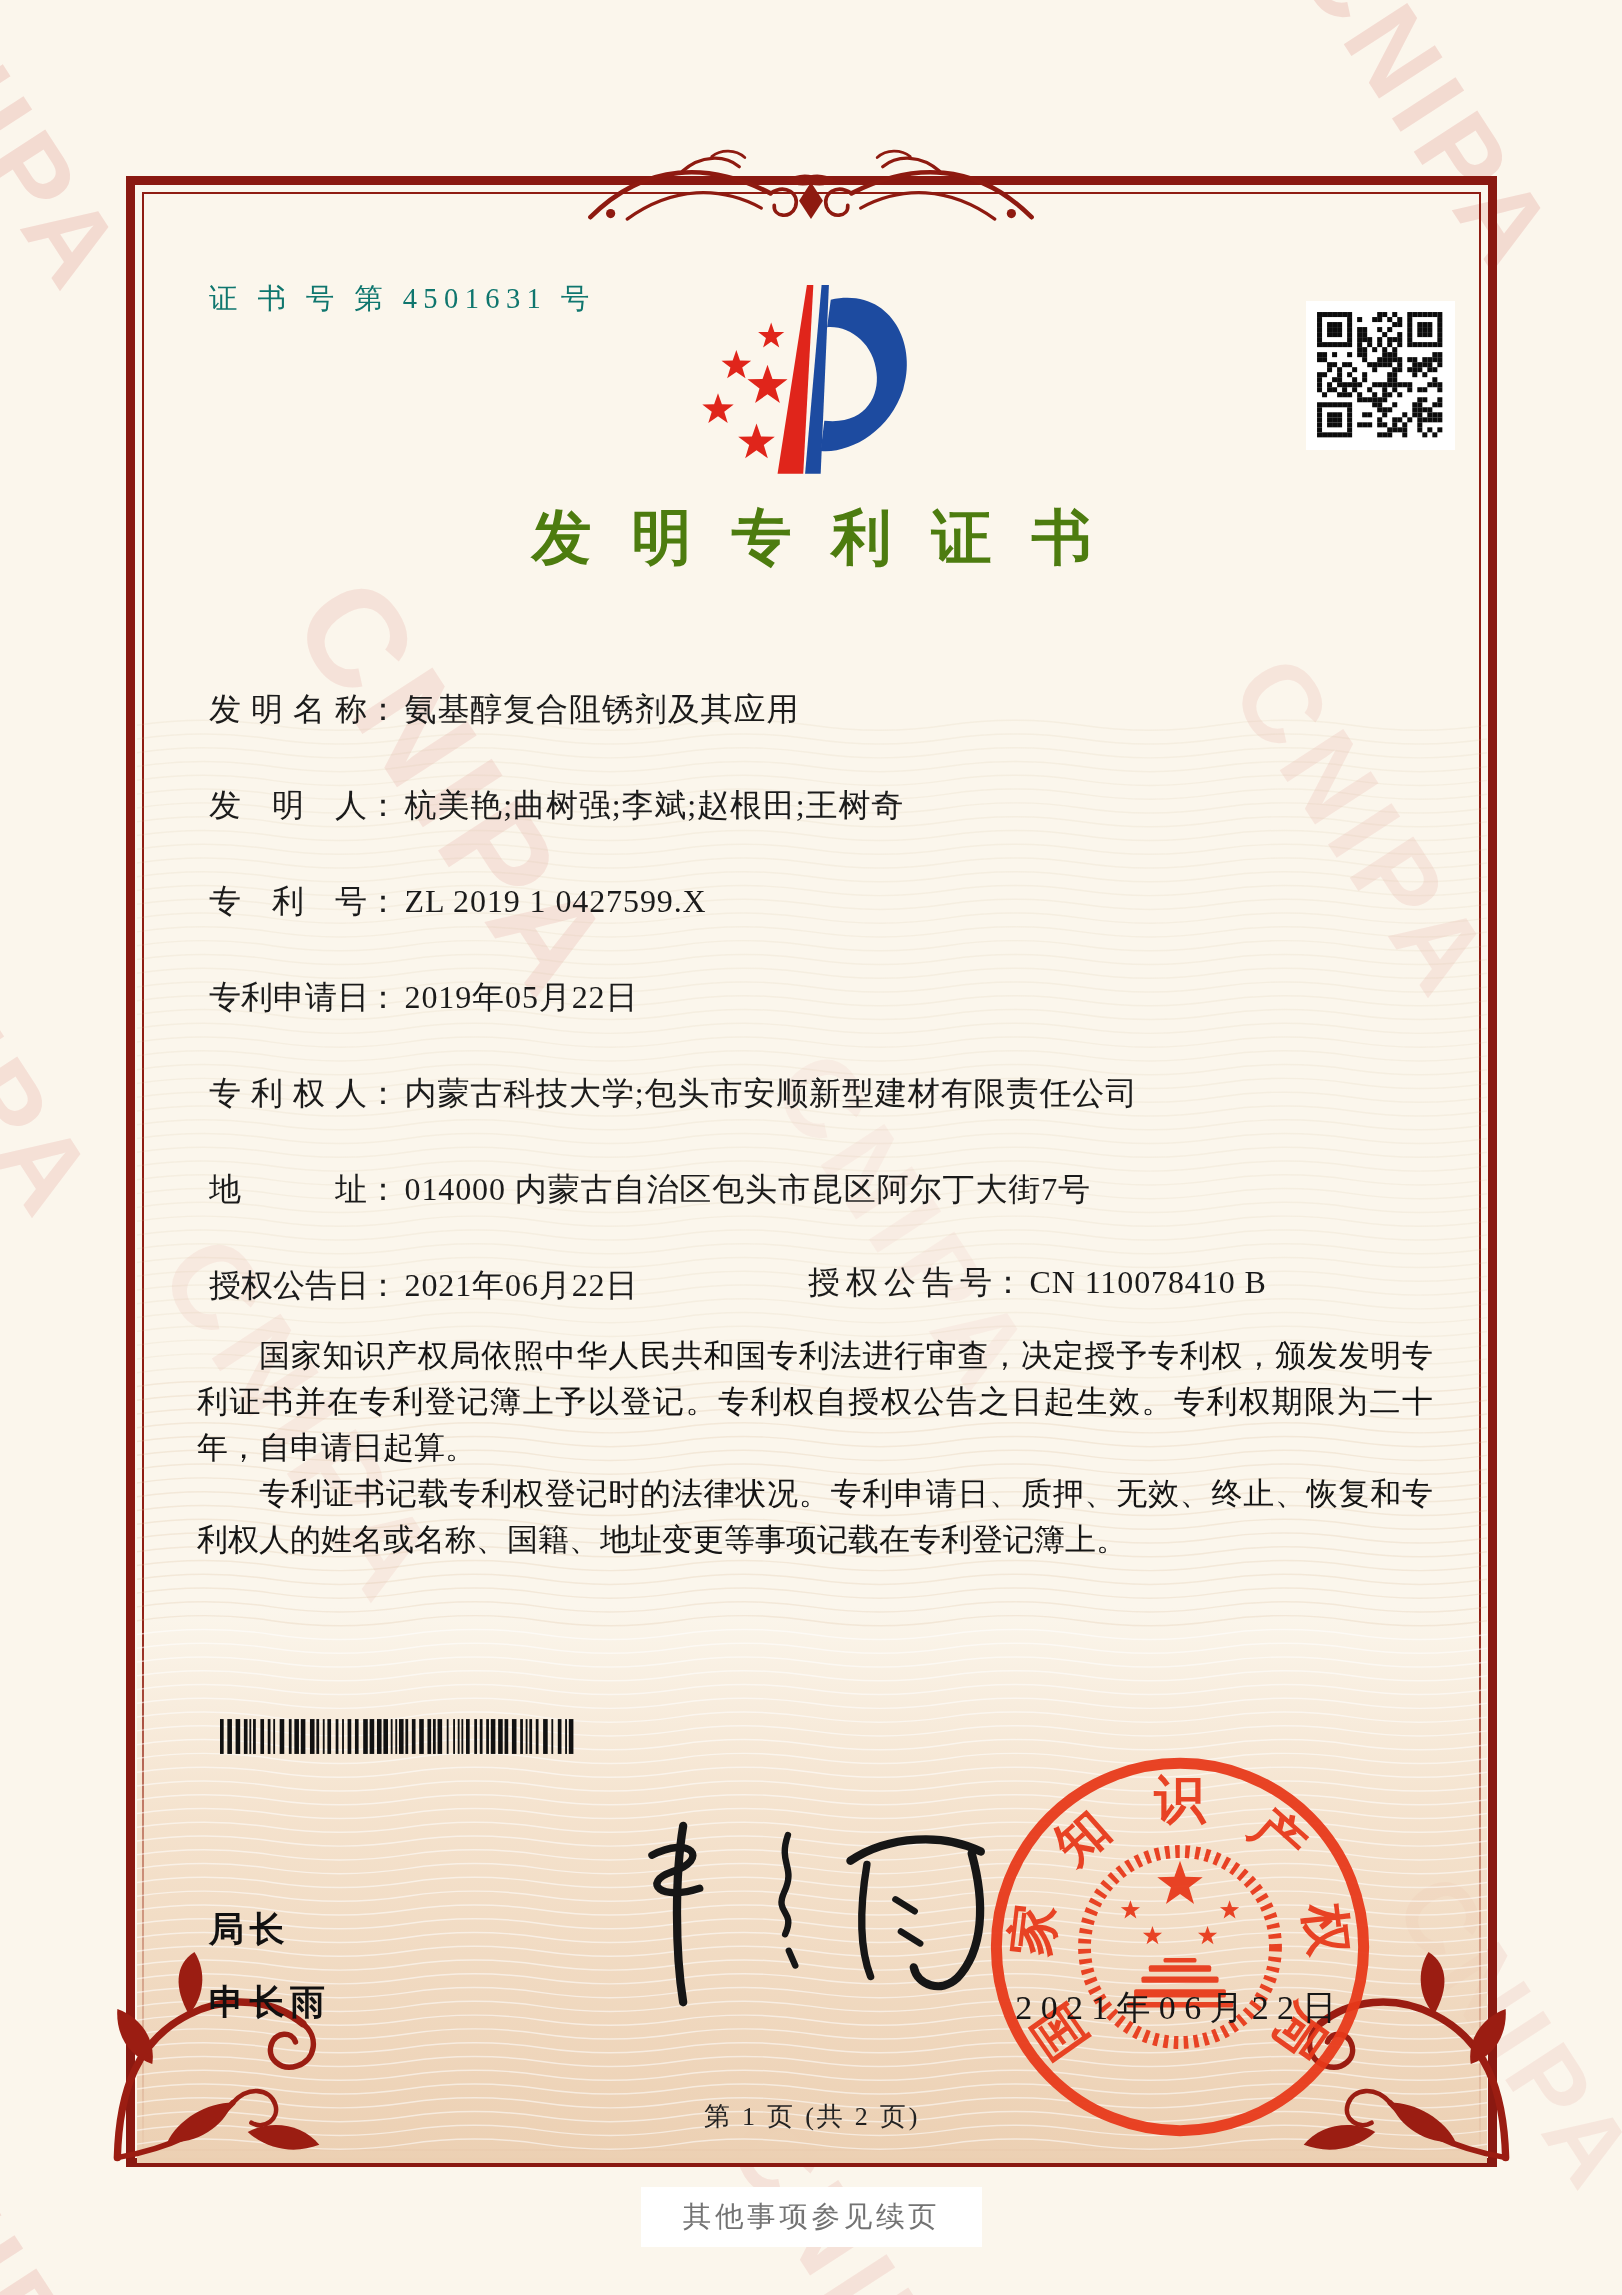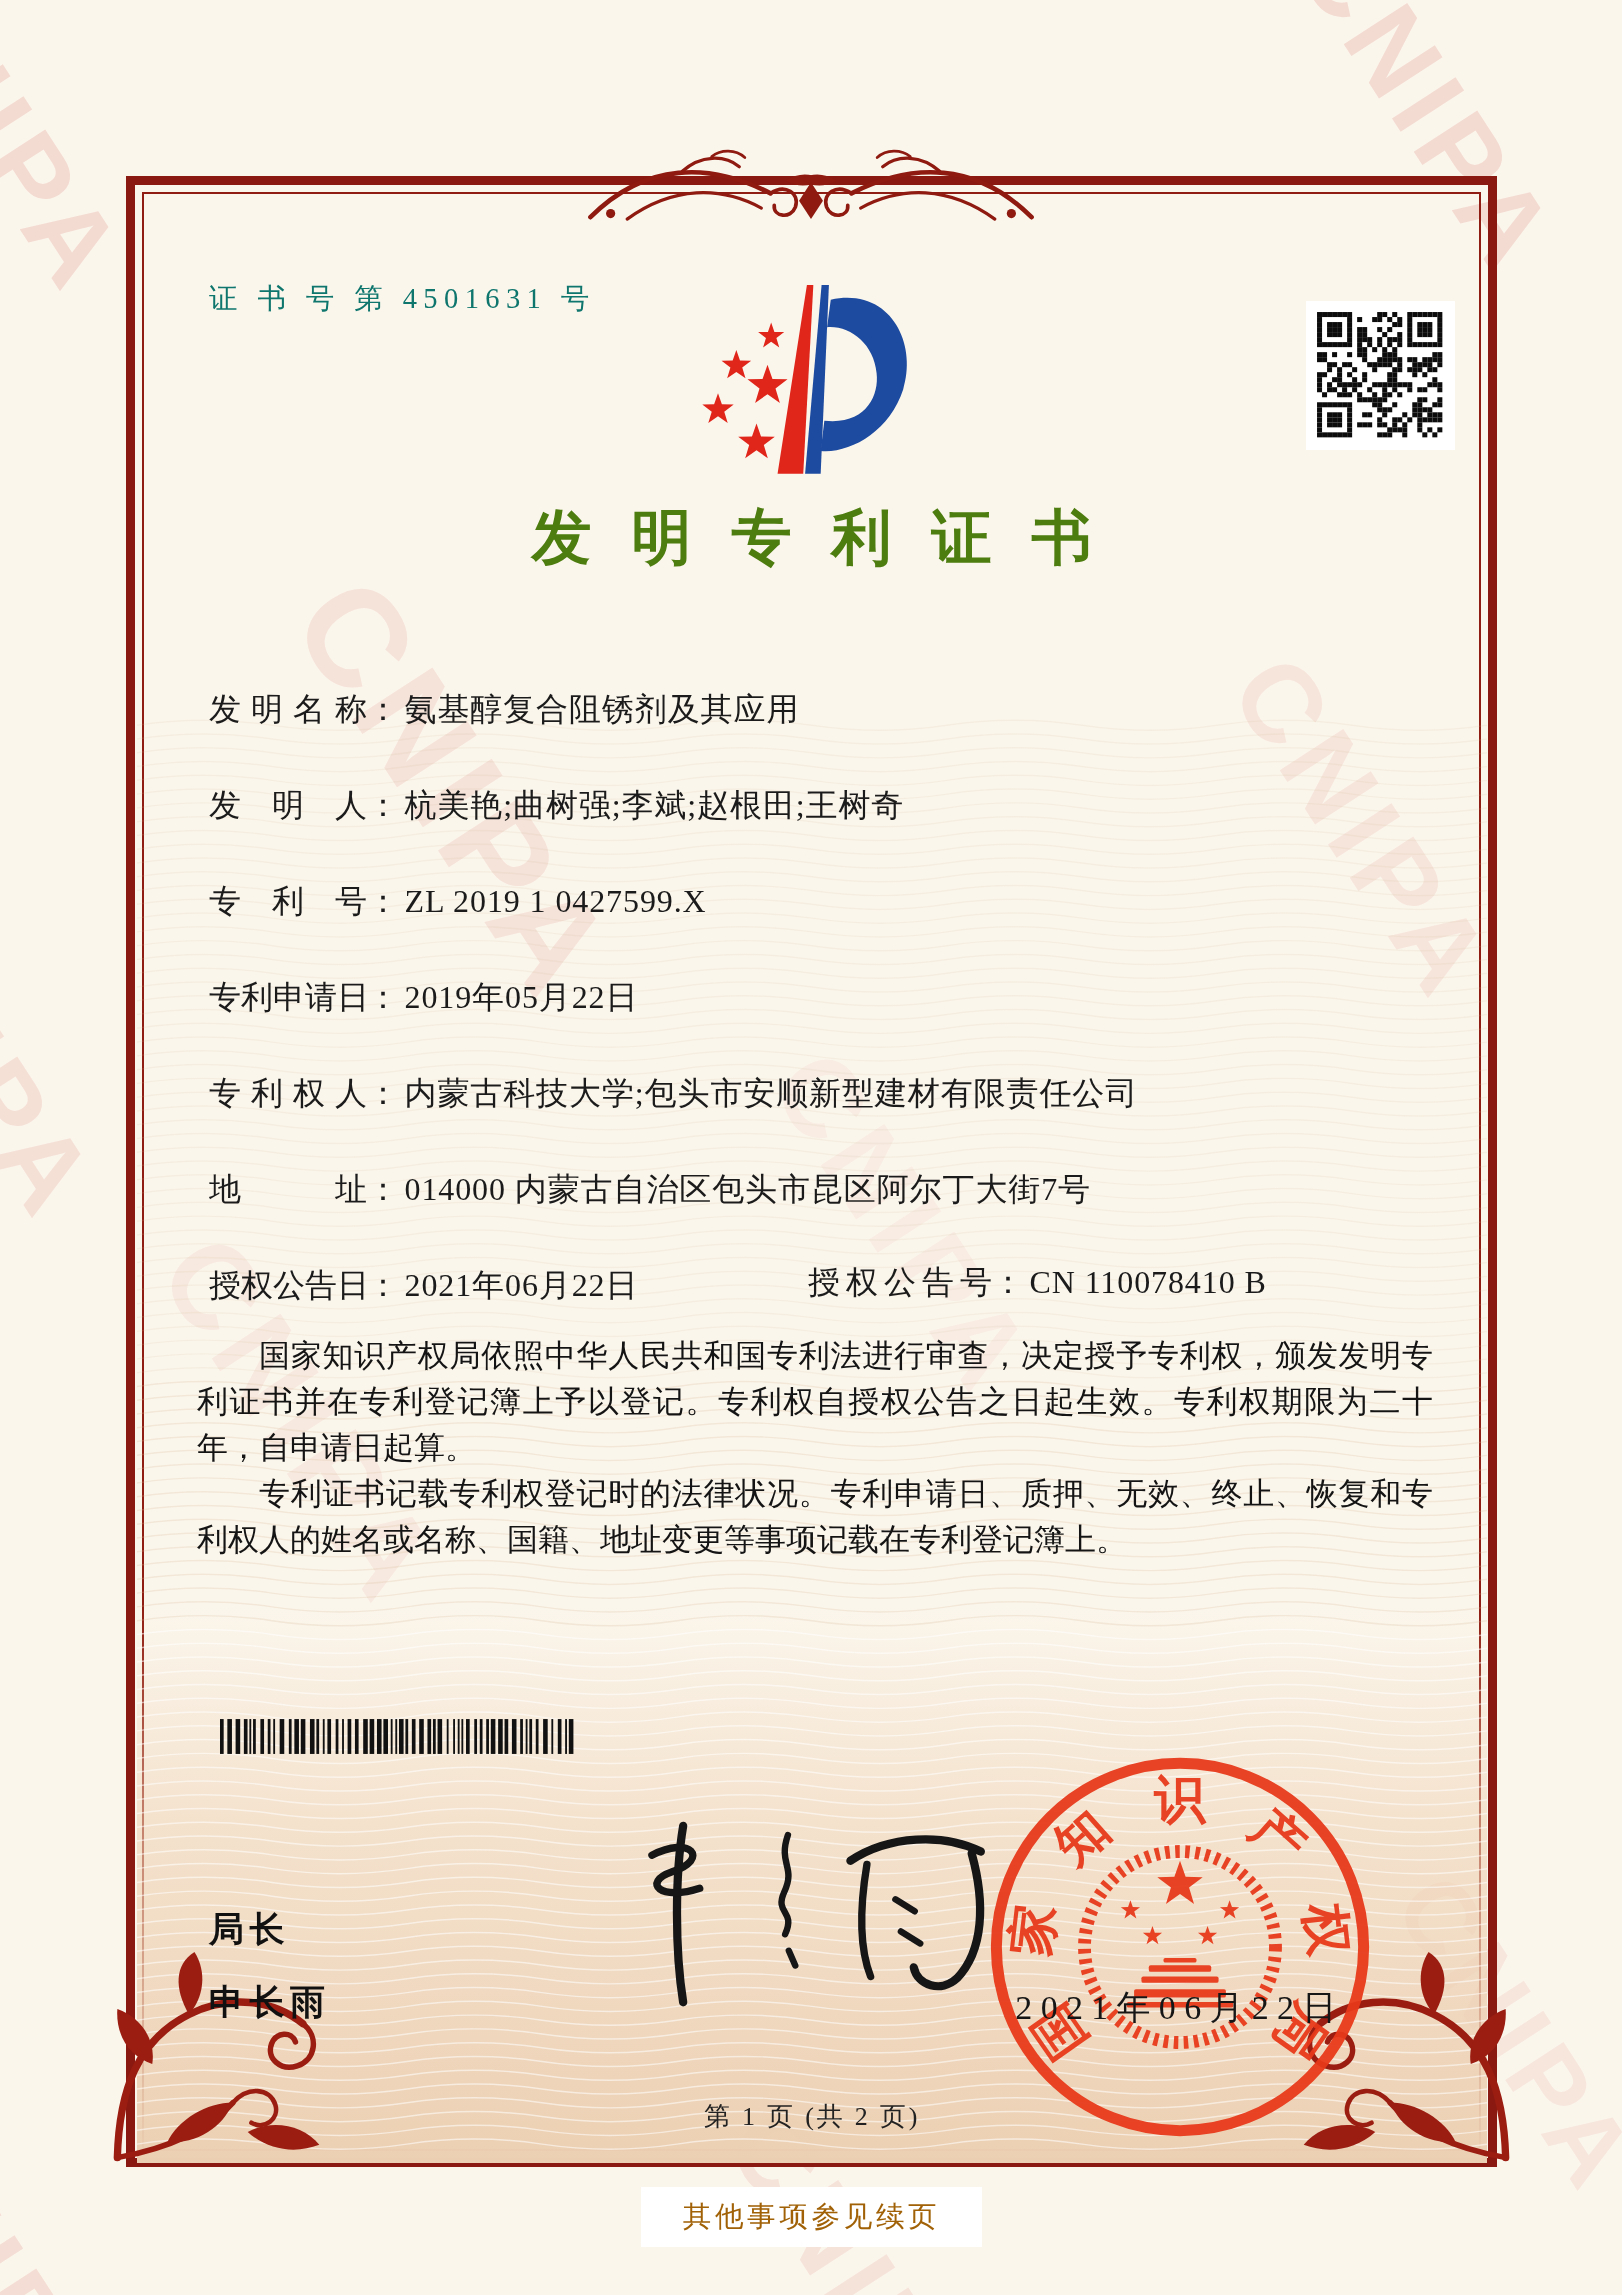--- a/index.html
+++ b/index.html
@@ -66,21 +66,21 @@
 
   .seal{position:absolute;left:978px;top:1745px;width:404px;height:404px;opacity:.94;}
   .seal-date{position:absolute;left:978px;top:1985px;width:404px;text-align:center;
              font-size:34px;letter-spacing:8.3px;color:#161616;z-index:5;}
 
   .page-num{position:absolute;left:137px;top:2099px;width:1350px;text-align:center;
             font-size:26px;letter-spacing:2.8px;color:#222;}
 
   .cont-note{position:absolute;left:0;right:0;top:2187px;text-align:center;}
   .cont-note span{display:inline-block;background:#ffffff;padding:11px 42px;font-size:28.5px;
-                  letter-spacing:3.7px;color:#a16207;}
+                  letter-spacing:3.7px;color:#737373;}
 </style>
 </head>
 <body>
 
 <div class="page">
 
   <svg width="0" height="0" style="position:absolute">
     <defs>
       <path id="star5" d="M0,-1 L0.235,-0.324 0.951,-0.309 0.38,0.124 0.588,0.809 0,0.4 -0.588,0.809 -0.38,0.124 -0.951,-0.309 -0.235,-0.324 Z"></path>
       <g id="topOrnHalf" fill="none" stroke="#8e1a10" stroke-width="5" stroke-linecap="round">

